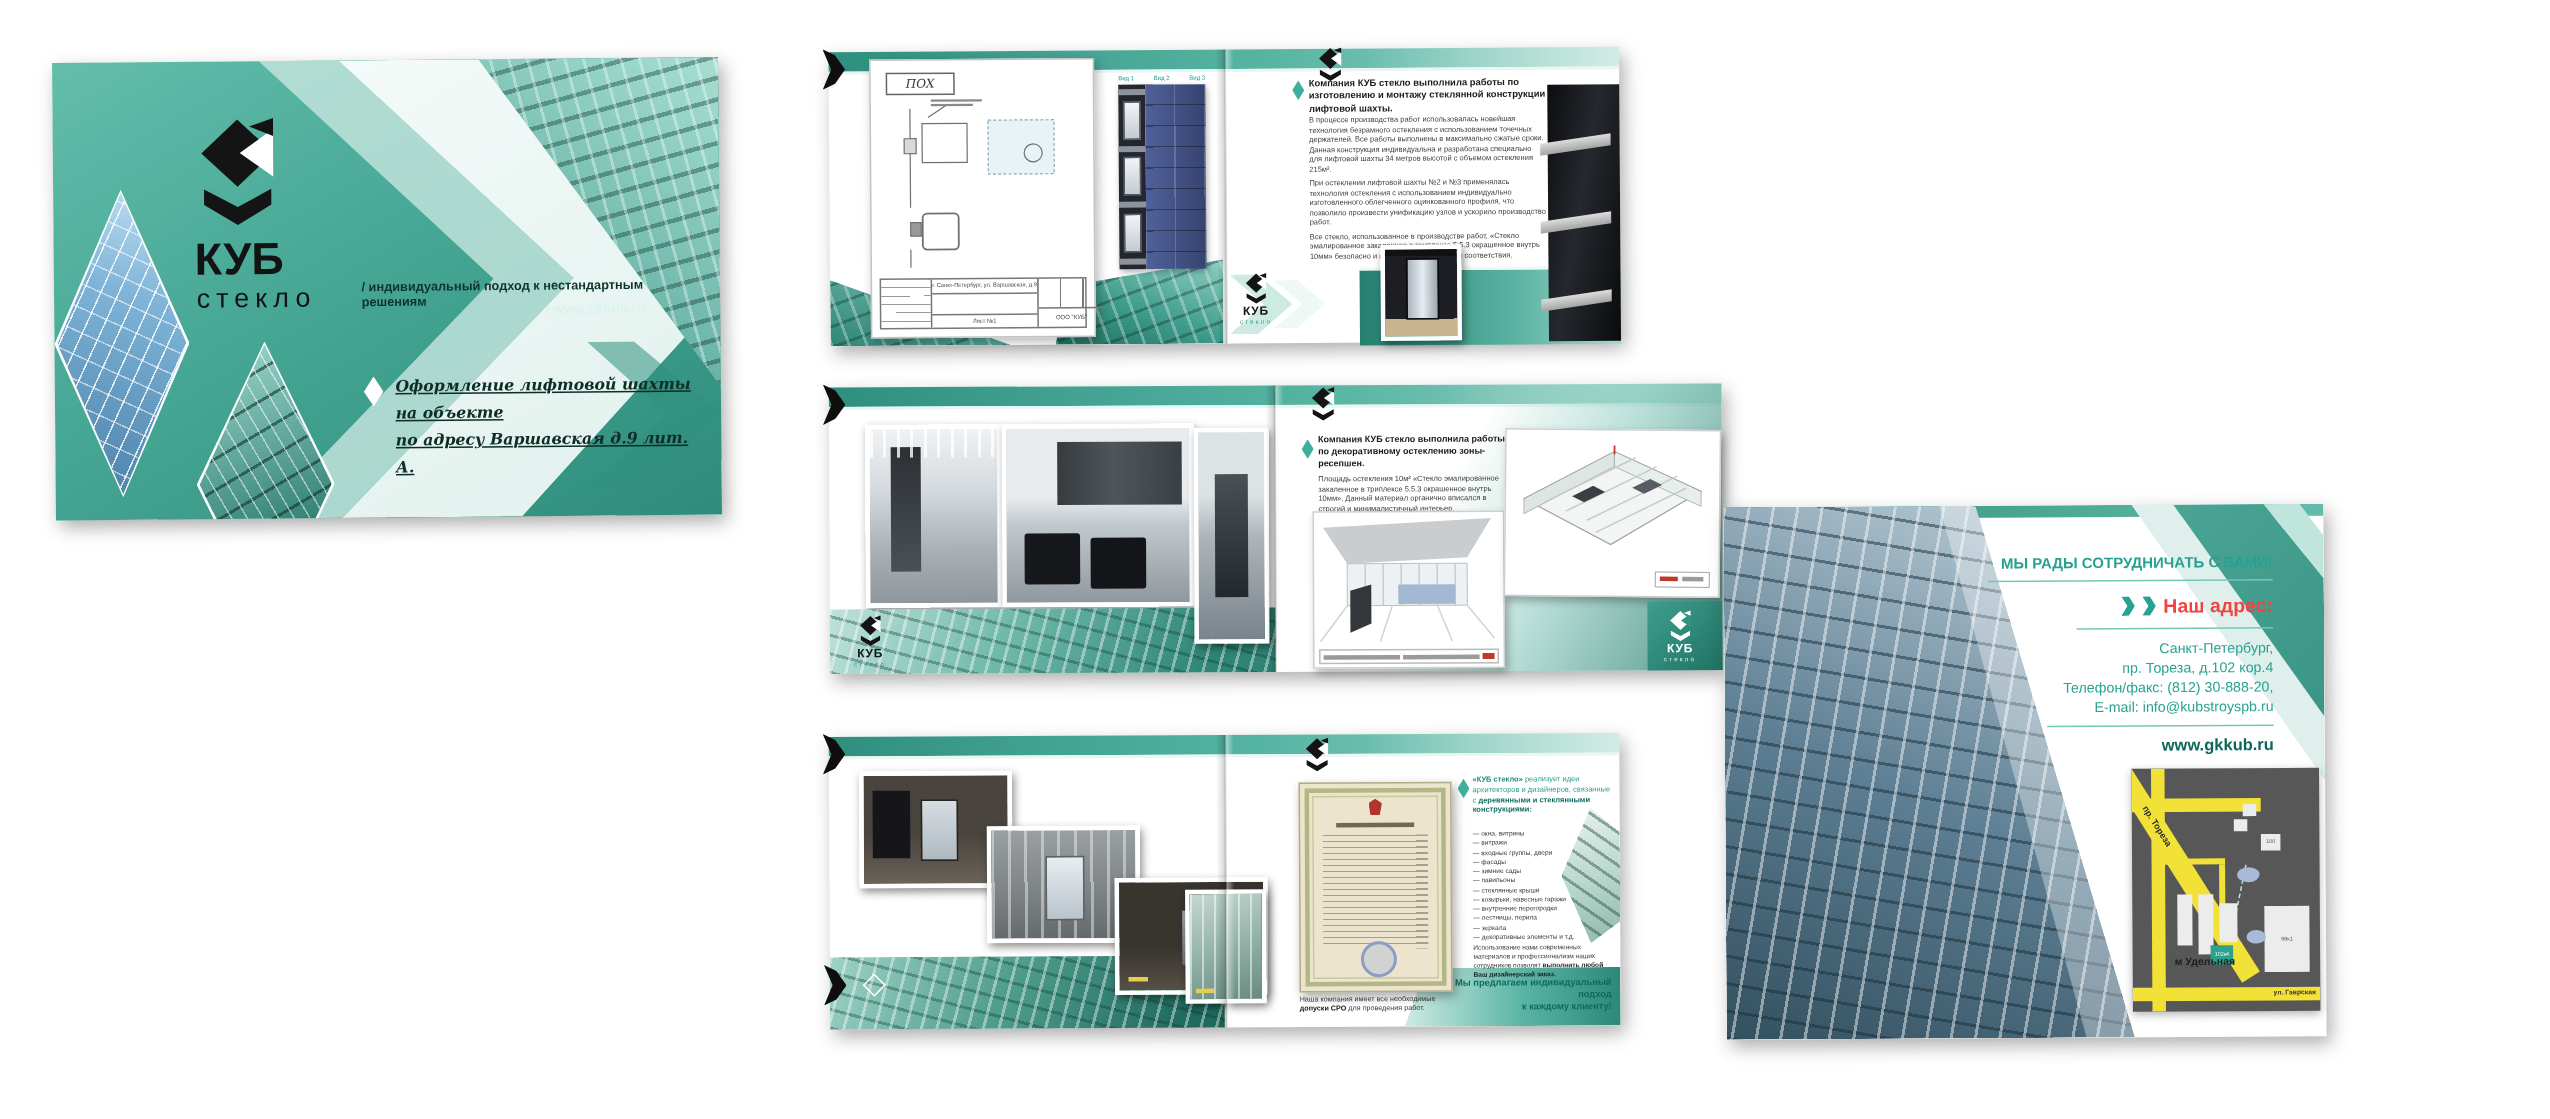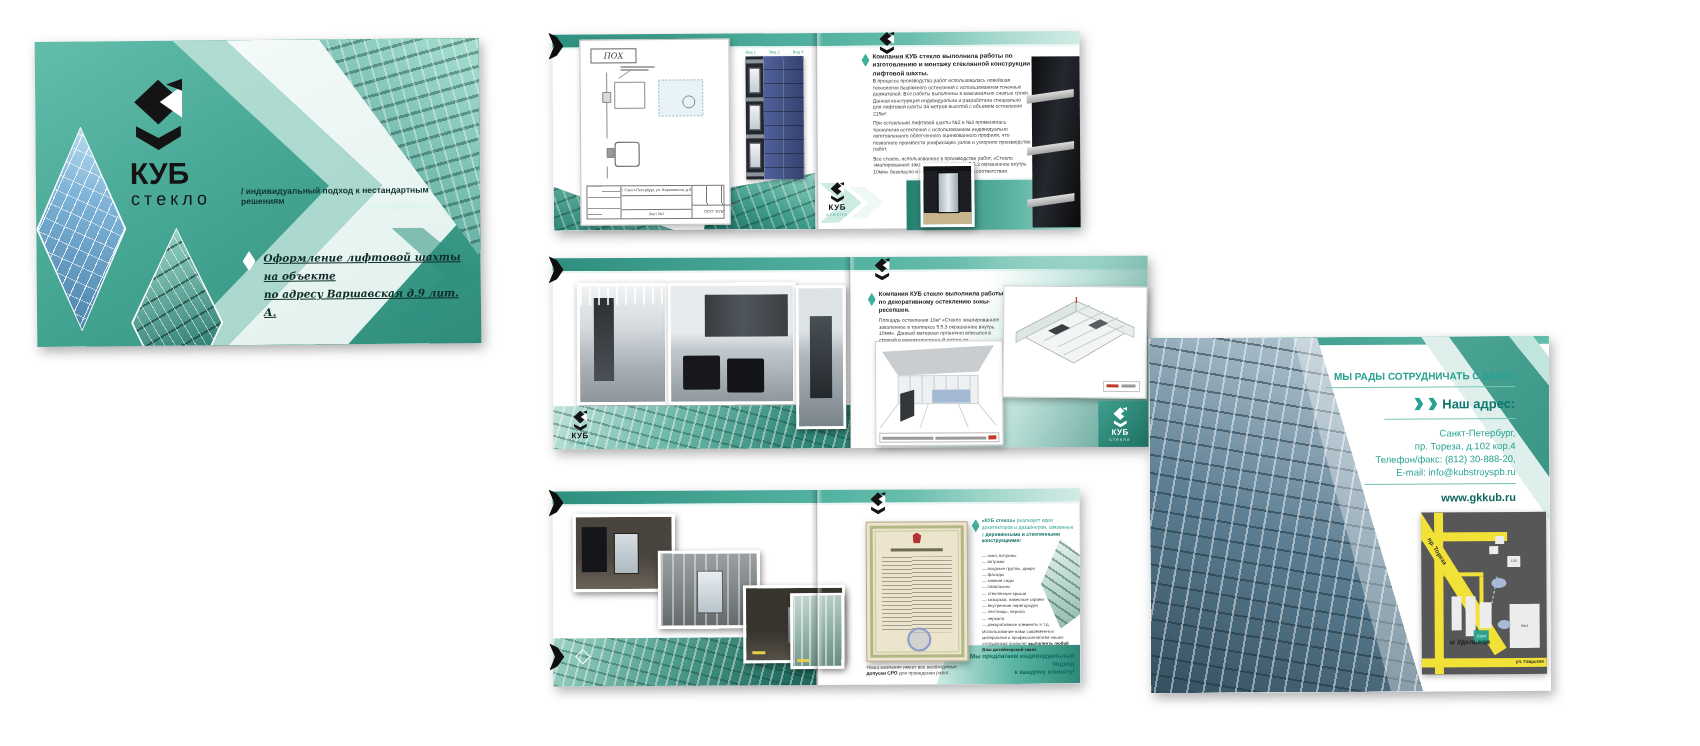--- a/index.html
+++ b/index.html
@@ -243,21 +243,21 @@
                  repeating-linear-gradient(10deg,rgba(25,45,55,.5) 0 2px,transparent 2px 18px);}
   .bk-photo::after{content:"";position:absolute;inset:0;background:rgba(255,255,255,.35);
       clip-path:polygon(36% 0,42% 0,68% 100%,60% 100%);}
   .bk-title{position:absolute;left:170px;top:34px;width:196px;text-align:right;
       font-size:10px;font-weight:bold;color:#27a191;z-index:3;}
   .bk-rule{position:absolute;height:1px;background:#74c7b8;z-index:3;}
   .bk-r1{left:176px;top:50px;width:190px;}
   .bk-addr-row{position:absolute;left:180px;top:60px;width:186px;display:flex;justify-content:flex-end;
       align-items:center;gap:5px;z-index:3;}
   .chev{width:9px;height:13px;background:#27a191;clip-path:polygon(0 0,55% 0,100% 50%,55% 100%,0 100%,45% 50%);}
-  .bk-addr-label{font-size:13px;font-weight:bold;color:#0f766e;}
+  .bk-addr-label{font-size:13px;font-weight:bold;color:#ef4444;}
   .bk-r2{left:235px;top:82px;width:131px;}
   .bk-address{position:absolute;left:150px;top:90px;width:216px;text-align:right;
       font-size:9.5px;color:#2aa392;line-height:13px;z-index:3;}
   .bk-r3{left:215px;top:147px;width:151px;}
   .bk-site{position:absolute;left:200px;top:155px;width:166px;text-align:right;
       font-size:11px;font-weight:bold;color:#0c685c;z-index:3;}
   .bk-map{position:absolute;left:271px;top:176px;width:125px;height:162px;background:#575757;
       overflow:hidden;z-index:4;box-shadow:0 2px 6px rgba(0,0,0,.3);}
   .mp-street{position:absolute;background:#f2e136;}
   .mp-top{left:0;top:20px;width:86px;height:9px;}

